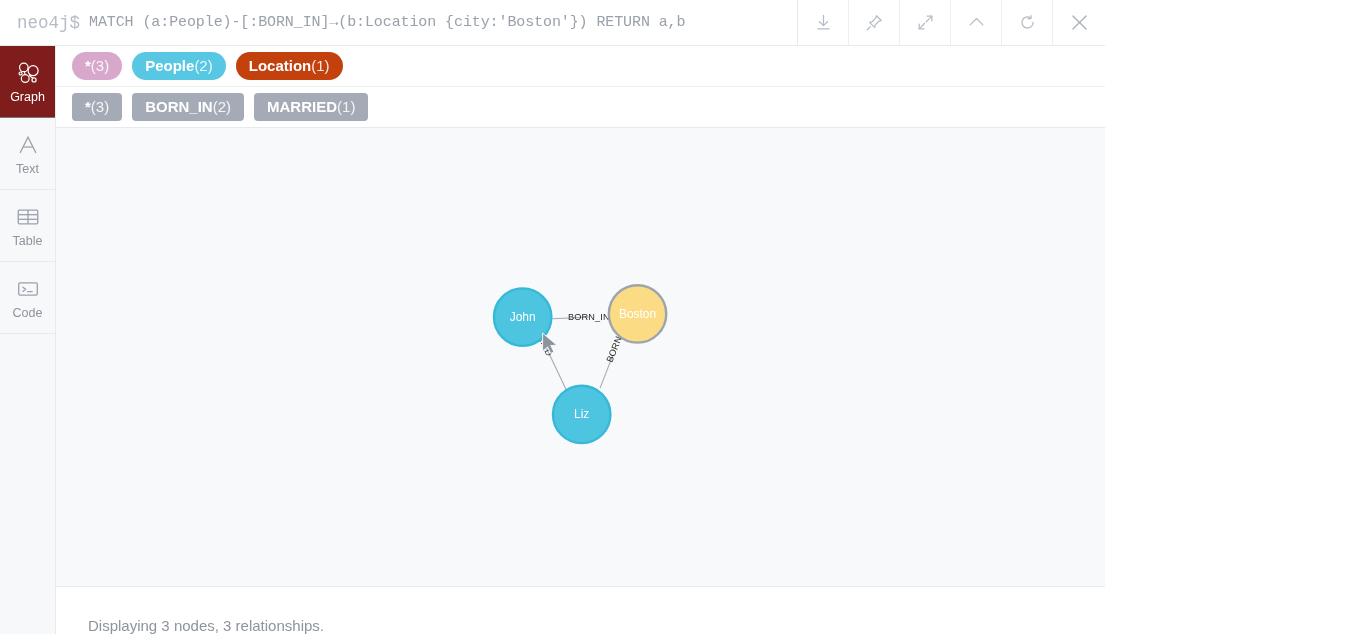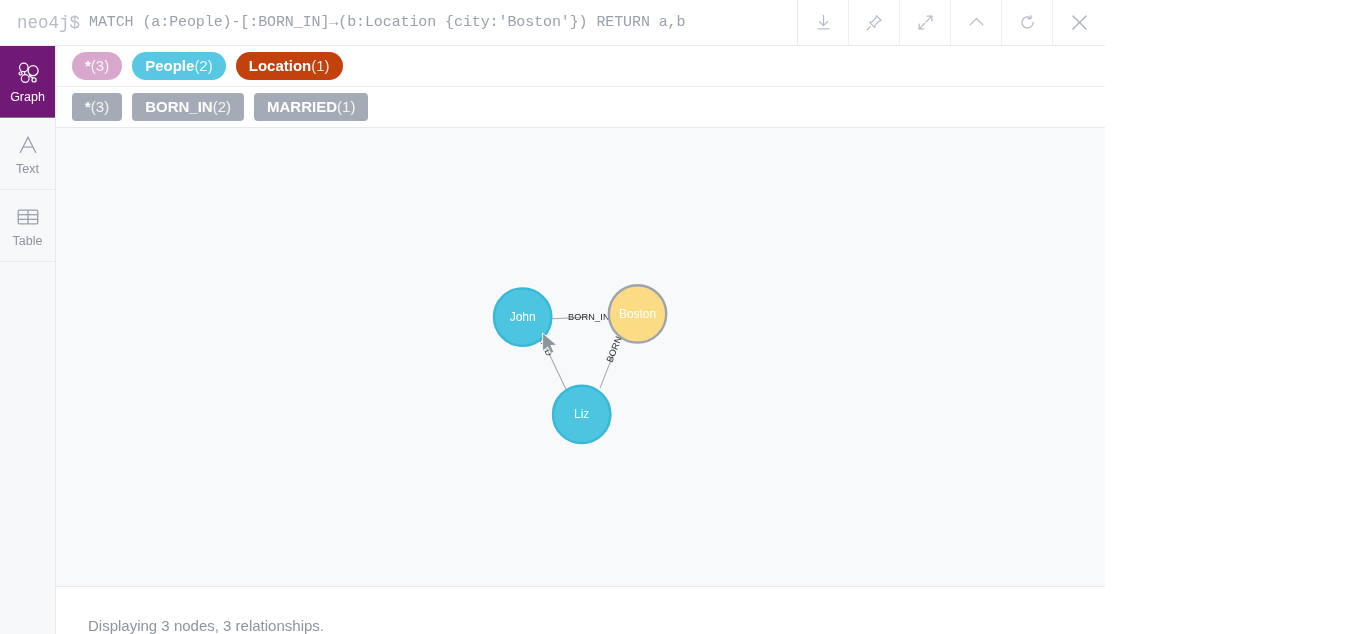--- a/index.html
+++ b/index.html
@@ -108,21 +108,21 @@
     background: transparent;
     user-select: none;
   }
   .side-item .side-label {
     font-size: 12.5px;
     line-height: 1;
     color: #8d949e;
     font-family: "Liberation Sans", sans-serif;
   }
   .side-item.active {
-    background: #701a75;
+    background: #7f1d1d;
     border-bottom-color: #797979;
   }
   .side-item.active .side-label { color: #ffffff; }
   .side-item.active svg { color: #ffffff; }
   .side-item svg { display: block; color: #9aa1ab; }
 
   
   .main {
     flex: 1 1 auto;
     display: flex;
@@ -327,20 +327,30 @@
           <svg width="26" height="26" viewBox="0 0 28 28" fill="none" stroke="currentColor" stroke-width="1.4">
             <rect x="3.5" y="6.5" width="21" height="15" rx="1.2"></rect>
             <line x1="3.5" y1="11.5" x2="24.5" y2="11.5"></line>
             <line x1="3.5" y1="16.5" x2="24.5" y2="16.5"></line>
             <line x1="14" y1="6.5" x2="14" y2="21.5"></line>
           </svg>
         </span>
         <span class="side-label">Table</span>
       </div>
 
+      <div class="side-item">
+        <span>
+          <svg width="26" height="26" viewBox="0 0 28 28" fill="none" stroke="currentColor" stroke-width="1.4" stroke-linecap="round" stroke-linejoin="round">
+            <rect x="4" y="7.5" width="20" height="13" rx="1.4"></rect>
+            <polyline points="8.5,12 11.5,14.3 8.5,16.6"></polyline>
+            <line x1="13.5" y1="16.8" x2="18.5" y2="16.8"></line>
+          </svg>
+        </span>
+        <span class="side-label">Code</span>
+      </div>
 
     </div>
 
     <div class="main">
 
       <div class="legend">
 
         <div class="legend-row nodes">
           <span class="pill node" style="background:#d7a8cc">
             <span class="pill-name">*</span>

